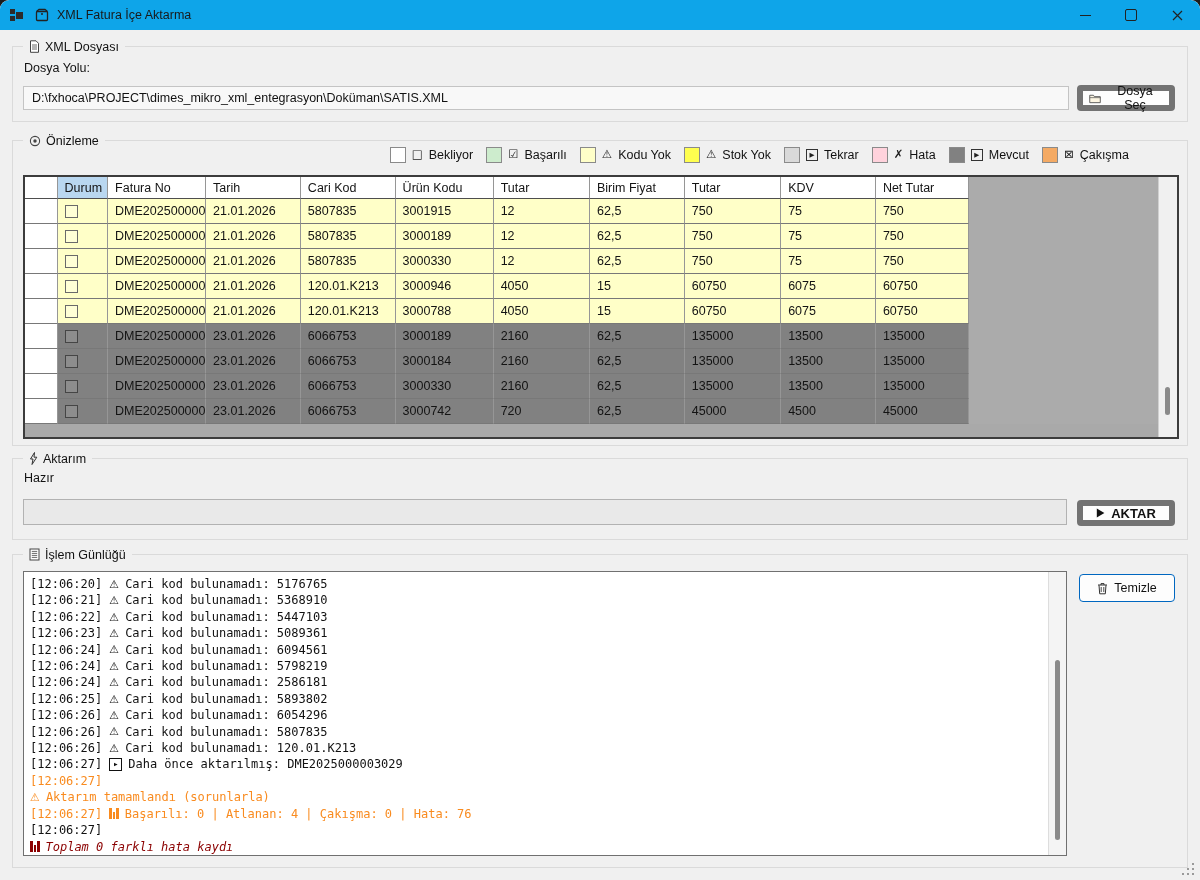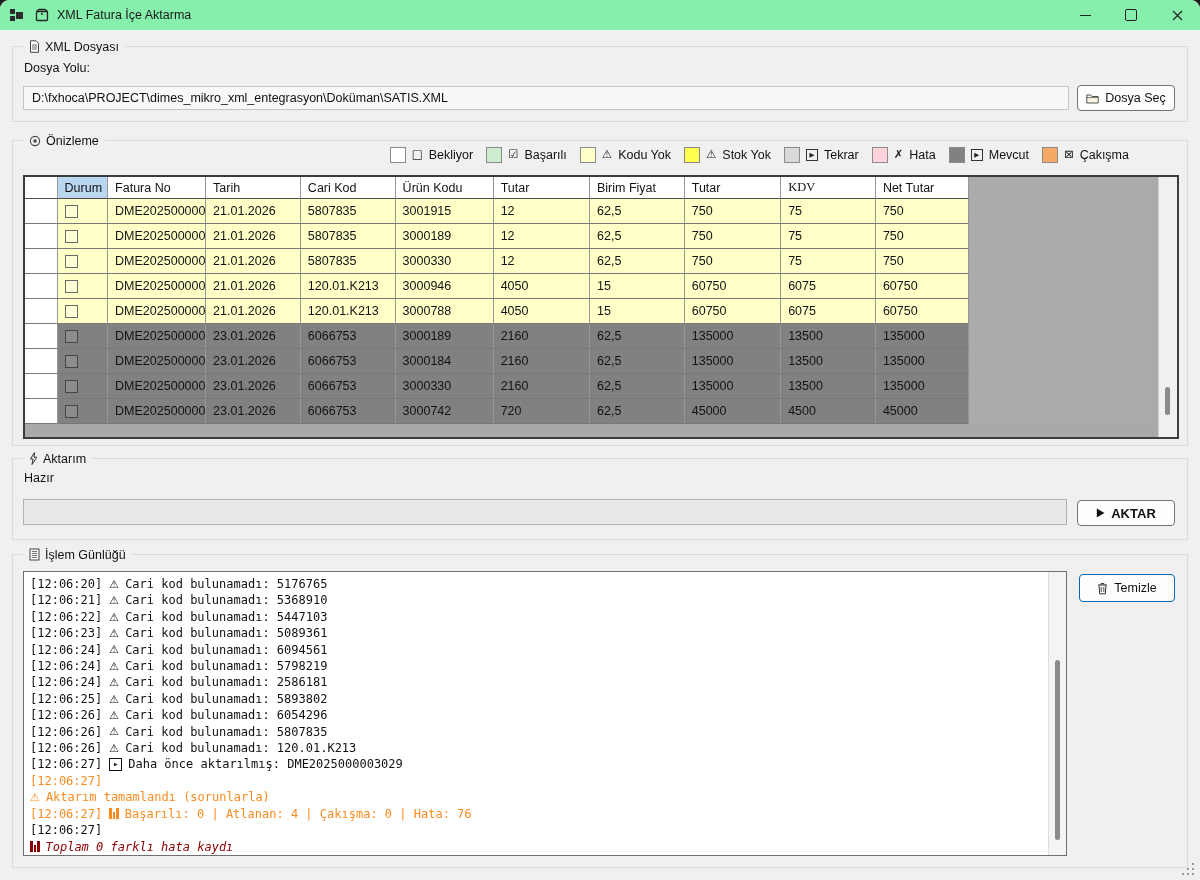--- a/index.html
+++ b/index.html
@@ -1,21 +1,21 @@
 <!DOCTYPE html>
 <html><head>
 <meta charset="utf-8">
 <style>
   html,body{margin:0;padding:0;background:#1b1b1b;}
   body{width:1200px;height:880px;position:relative;font-family:"Liberation Sans",sans-serif;
        -webkit-font-smoothing:antialiased;}
   .window{position:absolute;inset:0;background:#f0f0f0;border-radius:9px 9px 0 0;overflow:hidden;}
 
   
-  .titlebar{position:absolute;left:0;top:0;right:0;height:30px;background:#86efac;
+  .titlebar{position:absolute;left:0;top:0;right:0;height:30px;background:#0ea5e9;
             display:flex;align-items:center;border-radius:9px 9px 0 0;}
   .titlebar .app-squares{width:13px;height:13px;margin-left:10px;position:relative;}
   .titlebar .app-squares i{position:absolute;background:#2b2b2b;display:block;}
   .titlebar .app-squares i:nth-child(1){left:0;top:0;width:5px;height:5px;}
   .titlebar .app-squares i:nth-child(2){left:6px;top:3px;width:7px;height:7px;}
   .titlebar .app-squares i:nth-child(3){left:0;top:7px;width:5px;height:5px;}
   .titlebar .pkg{margin-left:12px;display:flex;}
   .title-text{margin-left:8px;font-size:12.5px;color:#191919;}
   .win-controls{margin-left:auto;display:flex;height:100%;}
   .win-btn{width:46px;height:100%;display:flex;align-items:center;justify-content:center;}
@@ -31,21 +31,21 @@
   #g-file{top:46px;height:74px;}
   #g-preview{top:140px;height:304px;}
   #g-transfer{top:458px;height:80px;}
   #g-log{top:554px;height:312px;}
 
   
   .lbl{position:absolute;font-size:12.5px;color:#111;}
   #path-label{left:11px;top:14px;}
   #path-input{position:absolute;left:10px;top:39px;width:1028px;height:22px;background:#f8f8f8;
               border:1px solid #c4c4c4;font-size:12.5px;color:#111;padding:0 8px;font-family:"Liberation Sans",sans-serif;}
-  .btn{position:absolute;background:#fdfdfd;border:1px solid #737373;border-radius:4px;
+  .btn{position:absolute;background:#fdfdfd;border:6px solid #737373;border-radius:4px;
        font-size:12.5px;color:#111;display:flex;align-items:center;justify-content:center;gap:6px;
        font-family:"Liberation Sans",sans-serif;}
   #btn-choose{right:12px;top:38px;width:98px;height:26px;}
 
   
   #summary{position:absolute;left:11px;top:7px;font-size:13px;font-weight:bold;color:#0a0a0a;
            display:flex;align-items:center;gap:7px;}
   .sum-icon{width:13px;height:13px;background:#242424;border-radius:2px;position:relative;}
   .sum-icon i{position:absolute;left:3px;top:3px;width:7px;height:7px;border:1.3px solid #fff;display:block;}
   #legend{position:absolute;right:58px;top:6px;display:flex;align-items:center;gap:13px;}
@@ -230,21 +230,21 @@
           <div class="g-row g-head">
             <div class="g-cell" style="width: 38px;"></div>
             <div class="g-cell durum-h" style="width: 60px;">Durum</div>
             <div class="g-cell" style="width: 118px;">Fatura No</div>
             <div class="g-cell" style="width: 114px;">Tarih</div>
             <div class="g-cell" style="width: 114px;">Cari Kod</div>
             <div class="g-cell" style="width: 118px;">Ürün Kodu</div>
             <div class="g-cell" style="width: 116px;">Tutar</div>
             <div class="g-cell" style="width: 114px;">Birim Fiyat</div>
             <div class="g-cell" style="width: 116px;">Tutar</div>
-            <div class="g-cell" style="width: 114px; font-family: Liberation Serif, serif;">KDV</div>
+            <div class="g-cell" style="width: 114px;">KDV</div>
             <div class="g-cell" style="width: 112px;">Net Tutar</div>
           </div>
           <div class="g-row row-cari-yok">
             <div class="g-cell sel" style="width: 38px;"></div>
             <div class="g-cell" style="width: 60px;">
               <span class="cbx"></span>
             </div>
             <div class="g-cell" style="width: 118px;">DME2025000003022</div>
             <div class="g-cell" style="width: 114px;">21.01.2026</div>
             <div class="g-cell" style="width: 114px;">5807835</div>

